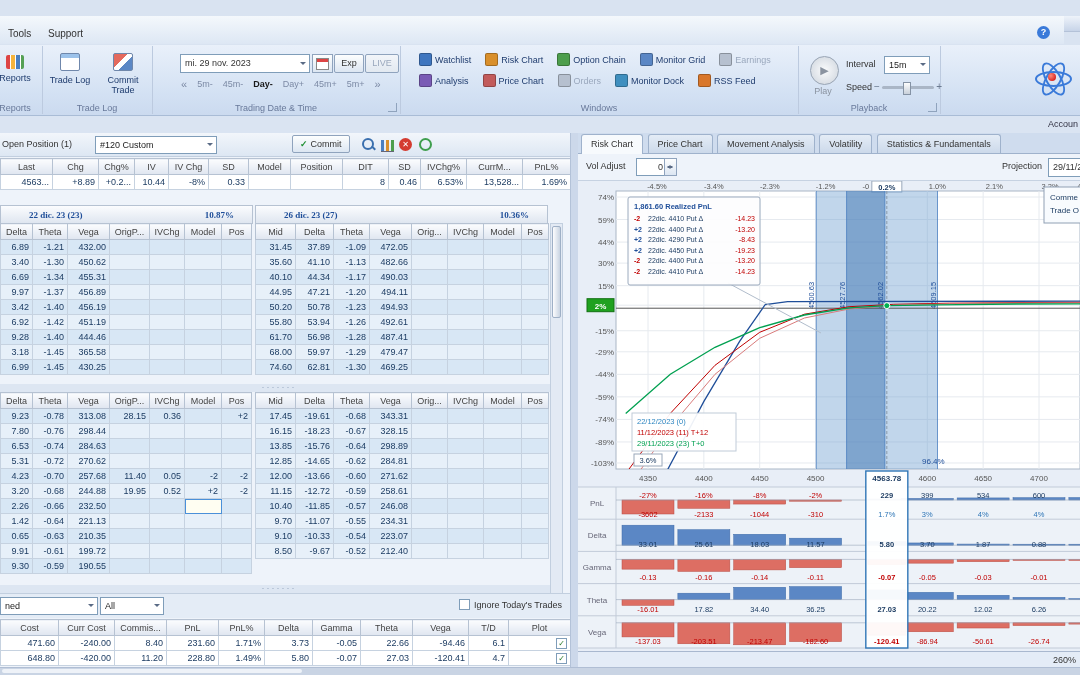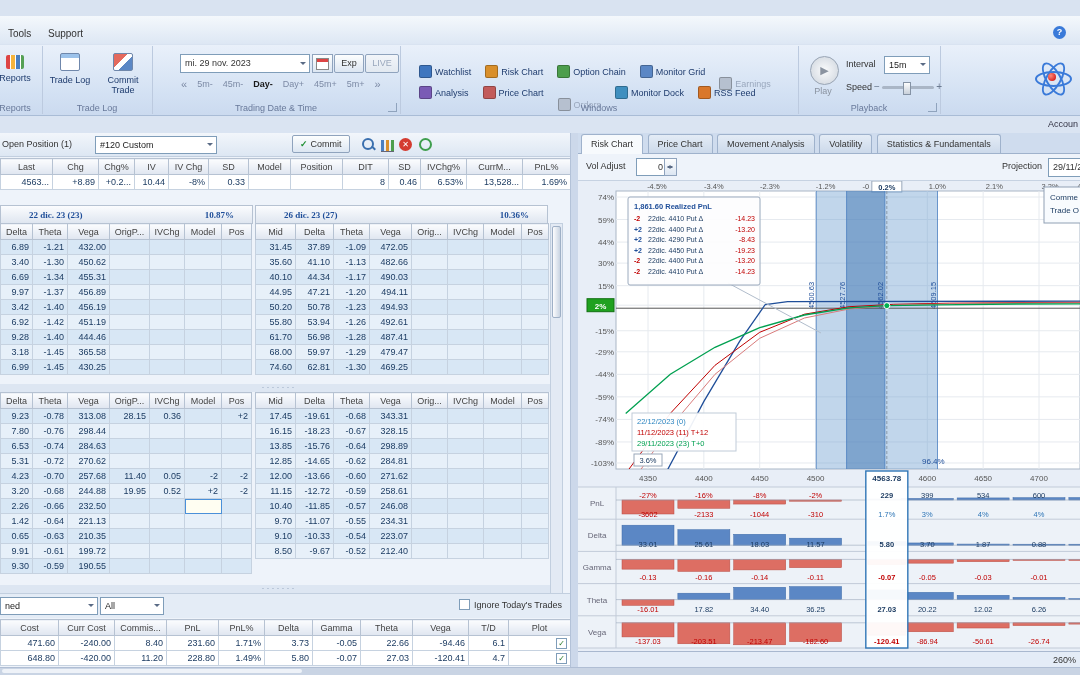--- a/index.html
+++ b/index.html
@@ -2,36 +2,36 @@
 <html><head>
 <meta charset="utf-8">
 <style>
   html,body{margin:0;padding:0;background:#9aa7ba;}
   .win{position:relative;width:1080px;height:675px;overflow:hidden;background:#d9e3f1;
        font-family:"Liberation Sans",sans-serif;font-size:9px;color:#333;}
   
   .titlebar{position:absolute;top:16px;left:0;right:0;height:15px;background:linear-gradient(#eef3fa,#c7d4e8);
             border-bottom:1px solid #b4c2d8;text-align:left;line-height:15px;color:#555;}
   .app-icon{position:absolute;left:22px;top:3px;width:9px;height:9px;background:#c43a2e;border-radius:2px;}
-  .menubar{position:absolute;top:16px;left:0;right:0;height:28px;background:linear-gradient(#f4f8fc,#dde7f4);}
+  .menubar{position:absolute;top:16px;left:0;right:16px;height:28px;background:linear-gradient(#f4f8fc,#dde7f4);}
   .menu-item{position:absolute;bottom:3px;font-size:10px;color:#333;padding:2px 6px;cursor:default;}
   .help-icon{position:absolute;right:14px;bottom:5px;width:13px;height:13px;background:#3a7ad9;color:#fff;
              border-radius:50%;text-align:center;line-height:13px;font-size:9px;font-weight:bold;}
   .ribbon{position:absolute;top:45px;left:0;right:0;height:70px;overflow:hidden;
           background:linear-gradient(#e9f0fa,#d3e1f3 70%,#cbdaef);border-bottom:1px solid #a9bcd6;}
   .rgroup{position:absolute;top:1px;bottom:1px;border-right:1px solid #bccadf;}
   .glabel{position:absolute;bottom:1px;left:0;right:0;text-align:center;font-size:9px;color:#68799a;white-space:nowrap;}
   .bigbtn{position:absolute;top:4px;width:50px;height:52px;text-align:center;border-radius:3px;cursor:default;}
   .bic{display:inline-block;width:18px;height:16px;margin-top:3px;border:1px solid #6f87ab;border-radius:2px;background:#fff;}
   .bic.reports{background:linear-gradient(90deg,#d44 0 4px,#fff 4px 5px,#f5b43c 5px 9px,#fff 9px 10px,#4a7fc0 10px 14px,#fff 14px 15px,#55a055 15px 18px);border:none;height:14px;margin-top:5px;}
   .bic.tradelog{background:linear-gradient(#9cc2ea 0 4px,#fff 4px),repeating-linear-gradient(0deg,#fff 0 3px,#b9d2ec 3px 4px);}
   .bic.committrade{background:linear-gradient(135deg,#e46a5e 0 40%,#fff 40% 60%,#5b87c5 60%);}
   .biglabel{display:block;font-size:9px;color:#1f3c6e;line-height:10px;margin-top:2px;}
   .rbtn-small{display:inline-flex;align-items:center;gap:3px;font-size:9px;color:#1f3c6e;padding:2px 5px;border-radius:2px;cursor:default;white-space:nowrap;}
-  .rbtn-small.disabled{color:#9aa8bd;margin-top:24px;}
+  .rbtn-small.disabled{color:#9aa8bd;}
   .wic{display:inline-block;width:11px;height:11px;border:1px solid rgba(0,0,0,.25);border-radius:2px;}
   .wg-row{position:absolute;left:14px;display:flex;gap:4px;}
   .datefield{position:absolute;height:17px;background:#fff;border:1px solid #7f9db9;font-size:9px;line-height:17px;
              padding:0 14px 0 4px;white-space:nowrap;overflow:hidden;}
   .dar{position:absolute;right:3px;top:50%;margin-top:-2px;width:0;height:0;
        border:3.5px solid transparent;border-top-color:#5a6b85;}
   .calbtn{position:absolute;width:19px;height:17px;border:1px solid #8fa3bd;background:linear-gradient(#fdfefe,#dce6f2);}
   .calbtn:before{content:"";position:absolute;left:3px;top:3px;width:11px;height:10px;background:linear-gradient(#d44 0 3px,#fff 3px);border:1px solid #888;}
   .smallbtn{position:absolute;height:17px;border:1px solid #8fa3bd;background:linear-gradient(#fdfefe,#dce6f2);
             font-size:9px;line-height:17px;text-align:center;color:#333;border-radius:2px;}

